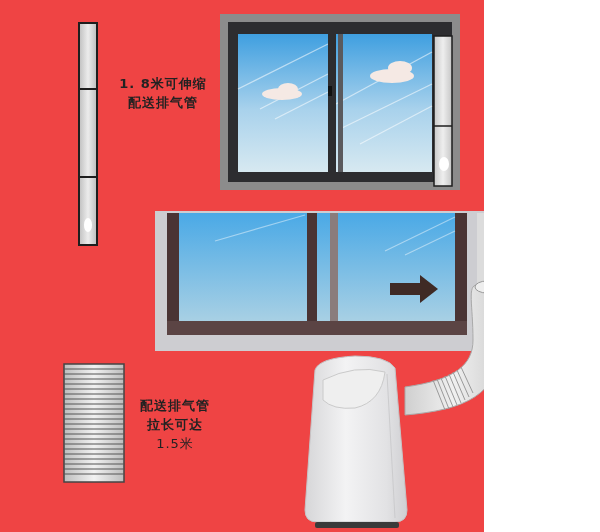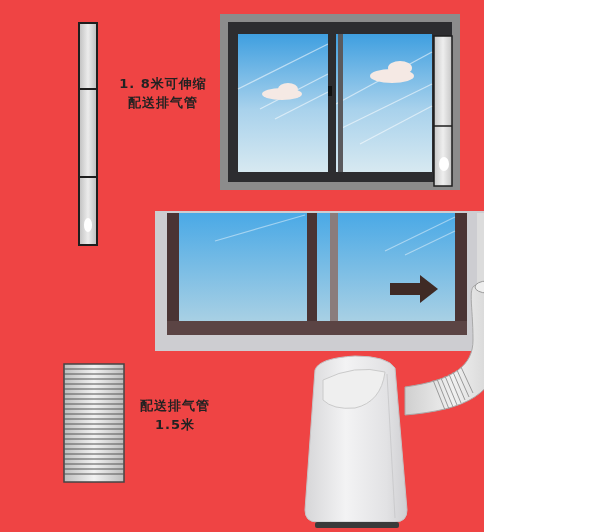--- a/index.html
+++ b/index.html
@@ -168,21 +168,22 @@
         <line x1="2" y1="92" x2="62" y2="92"></line>
       <line x1="2" y1="97" x2="62" y2="97"></line>
         <line x1="2" y1="102" x2="62" y2="102"></line>
       <line x1="2" y1="107" x2="62" y2="107"></line>
         <line x1="2" y1="112" x2="62" y2="112"></line>
     </g>
   </svg>
 
   <div class="caption" style="left:130px;top:396px;width:90px;">
     <div>配送排气管</div>
-    <div style="font-weight:bold">1.5米</div>
+    <div>拉长可达</div>
+    <div style="font-weight:normal">1.5米</div>
   </div>
 
   <svg class="abs" style="left:518px;top:397px" width="36" height="18">
     <rect x="0.5" y="0.5" width="35" height="16" fill="#dedede" stroke="#bdbdbd"></rect>
     <circle cx="9" cy="9" r="1.6" fill="#666"></circle>
       <circle cx="14" cy="9" r="1.6" fill="#666"></circle>
     <line x1="22" y1="6" x2="24" y2="11" stroke="#666" stroke-width="1.4"></line>
     <line x1="28" y1="6" x2="26" y2="11" stroke="#666" stroke-width="1.4"></line>
     <line x1="25" y1="11" x2="25" y2="13" stroke="#666" stroke-width="1.4"></line>
   </svg>

